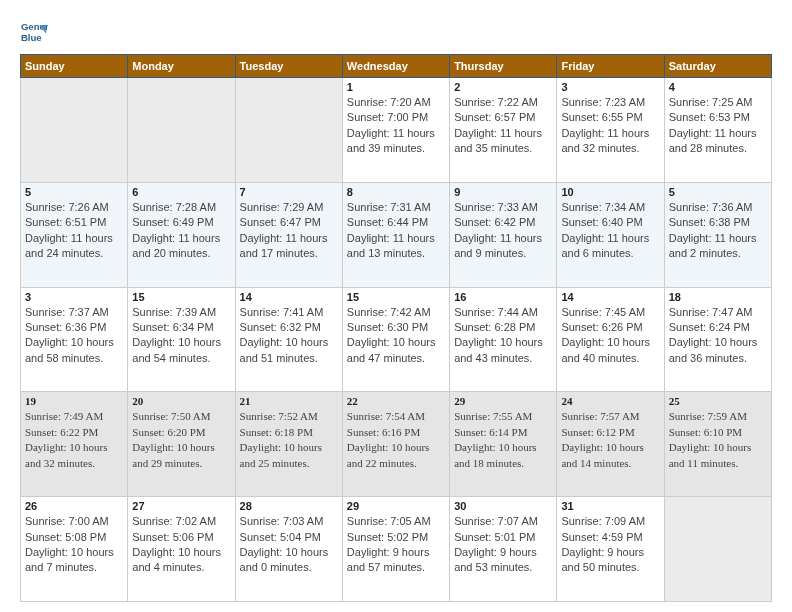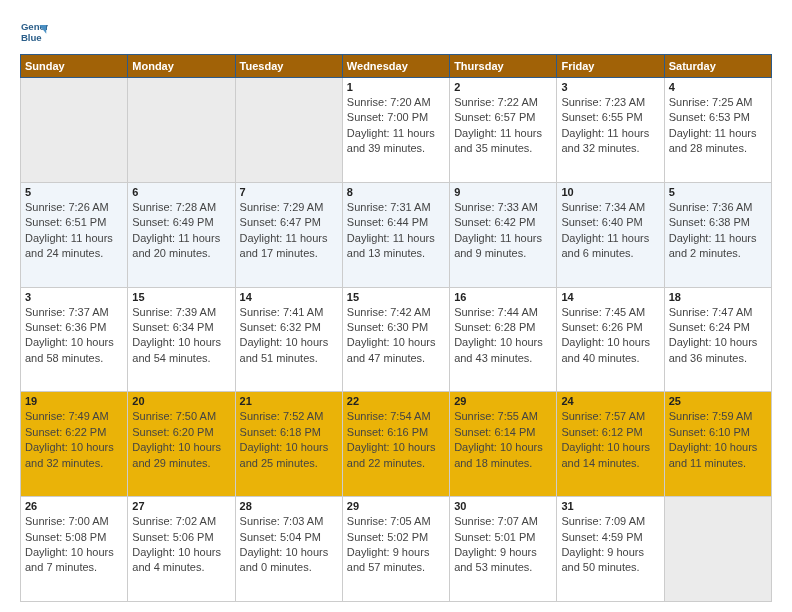--- a/index.html
+++ b/index.html
@@ -84,21 +84,21 @@
       font-size: 11px;
       line-height: 1.4;
     }
     .calendar tr:nth-child(odd) td:not(.empty) {
       background: #fff;
     }
     
     .week-row-1 td { background: #fff; }
     .week-row-2 td { background: #f0f5fa; }
     .week-row-3 td { background: #fff; }
-    .week-row-4 td { background: #eab308; }
+    .week-row-4 td { background: #e5e5e5; font-family: Liberation Serif, serif; }
     .week-row-5 td { background: #fff; }
     .week-row-1 td.empty, .week-row-2 td.empty, .week-row-3 td.empty,
     .week-row-4 td.empty, .week-row-5 td.empty { background: #ebebeb; }
   </style>
 </head>
 <body>
 
 <div class="page">
   <div class="header">
     <div class="logo">

